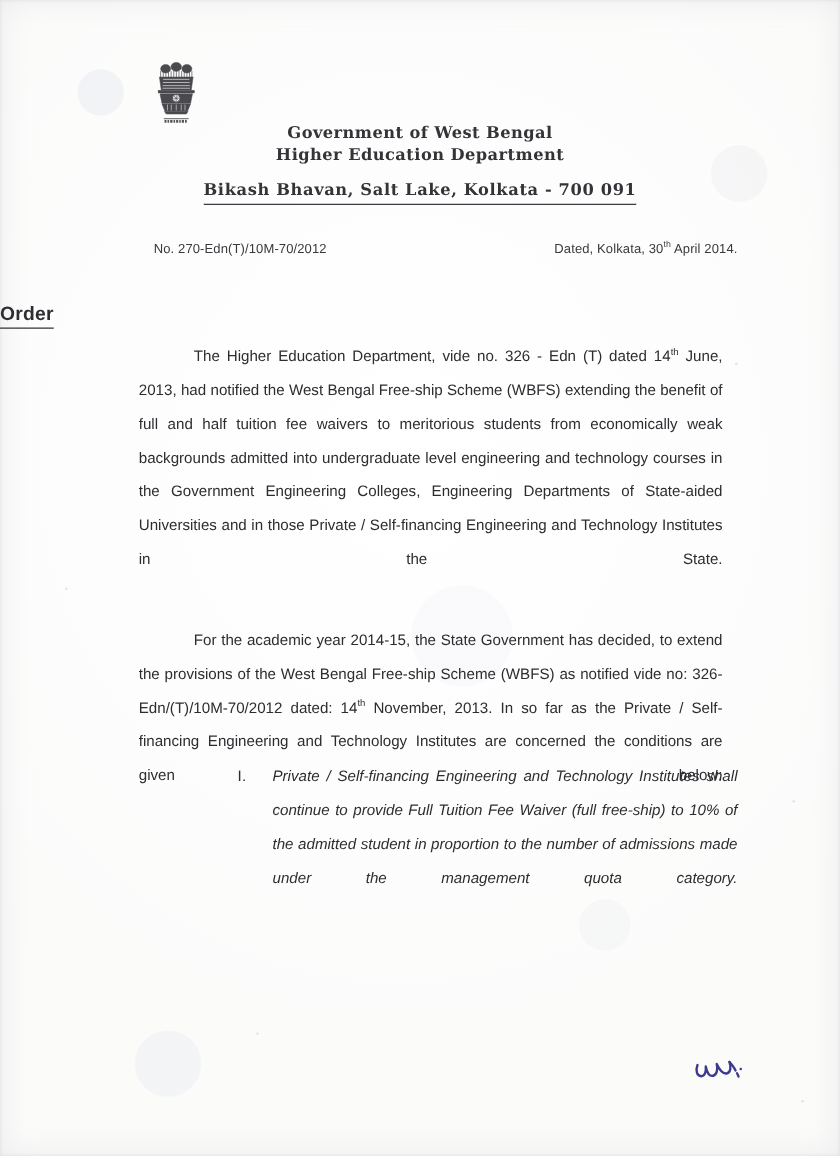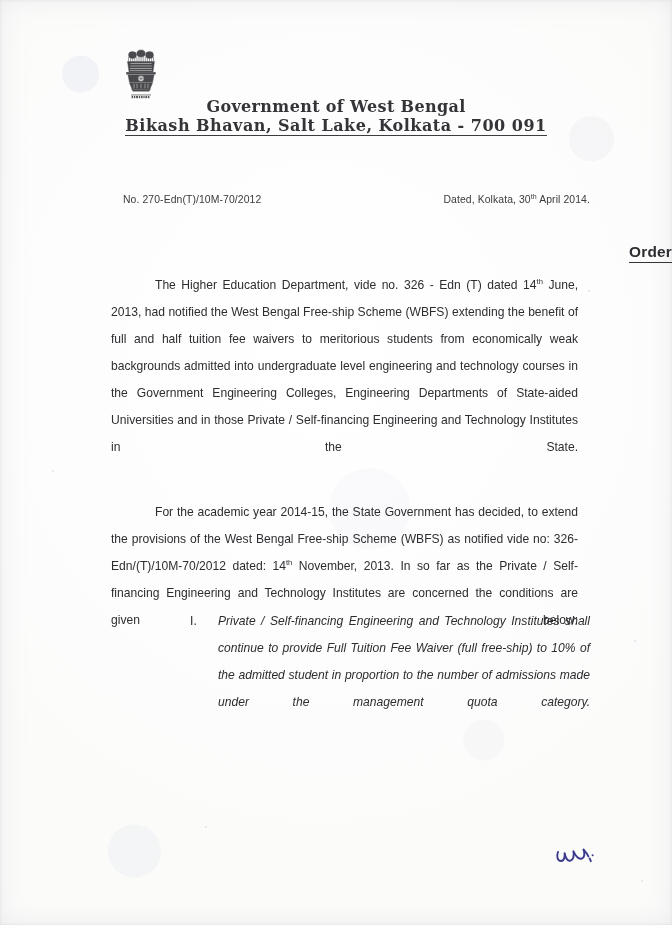--- a/index.html
+++ b/index.html
@@ -64,31 +64,31 @@
 
   
   #letterhead {
     position: absolute;
     left: 0;
     top: 98px;
     width: 672px;
     text-align: center;
     font-family: "DejaVu Serif", "Liberation Serif", serif;
     font-weight: bold;
-    font-size: 16px;
+    font-size: 13px;
     line-height: 17.6px;
     letter-spacing: .35px;
     color: #343438;
   }
   #letterhead .lh-line { display: block; white-space: nowrap; }
   #letterhead .lh-addr {
     display: inline-block;
     border-bottom: 1.6px solid #3b3b40;
     padding-bottom: 1px;
-    margin-top: 1px;
+    margin-top: 11px;
     letter-spacing: .5px;
   }
 
   
   #memoline {
     position: absolute;
     left: 123px;
     top: 193px;
     width: 467px;
     display: flex;
@@ -100,21 +100,21 @@
     text-align: center;
   }
   #memoline sup { font-size: 7px; vertical-align: super; line-height: 0; }
 
   
   #order-title {
     position: absolute;
     left: 0;
     top: 243px;
     width: 672px;
-    text-align: right;
+    text-align: left;
   }
   #order-title span {
     display: inline-block;
     font-size: 15.4px;
     font-weight: bold;
     color: #2e2e32;
     border-bottom: 1.7px solid #35353a;
     padding-bottom: 1px;
     letter-spacing: .2px;
   }
@@ -249,20 +249,21 @@
         <rect x="22.9" y="50.9" width="1.7" height="2.3"></rect>
         <rect x="25.4" y="50.9" width="1.2" height="2.3"></rect>
         <rect x="27.4" y="50.9" width="1.8" height="2.3"></rect>
         <rect x="30" y="50.9" width="1.4" height="2.3"></rect>
       </g>
     </svg>
   </div>
 
   <div id="letterhead" class="layer">
     <span class="lh-line">Government of West Bengal</span>
+    <span class="lh-line">Higher Education Department</span>
     <span class="lh-line"><span class="lh-addr">Bikash Bhavan, Salt Lake, Kolkata - 700 091</span></span>
   </div>
 
   <div id="memoline" class="layer">
     <span>No. 270-Edn(T)/10M-70/2012</span>
     <span><span>Dated, Kolkata, 30</span><sup>th</sup><span> April 2014.</span></span>
   </div>
 
   <div id="order-title" class="layer">
     <span>Order</span>

